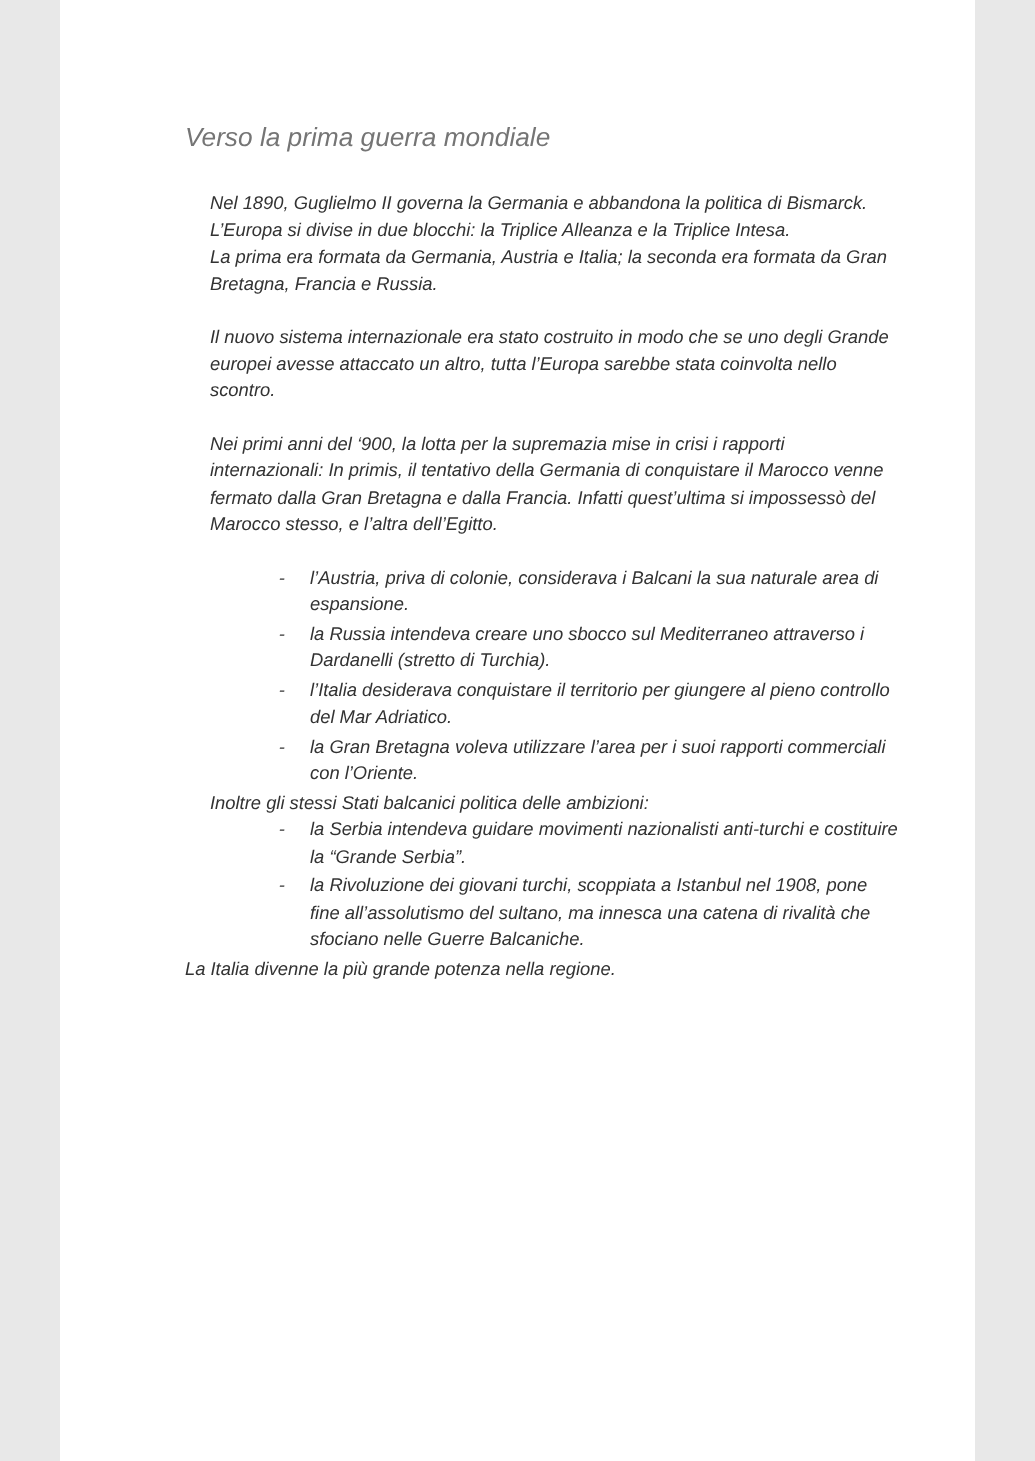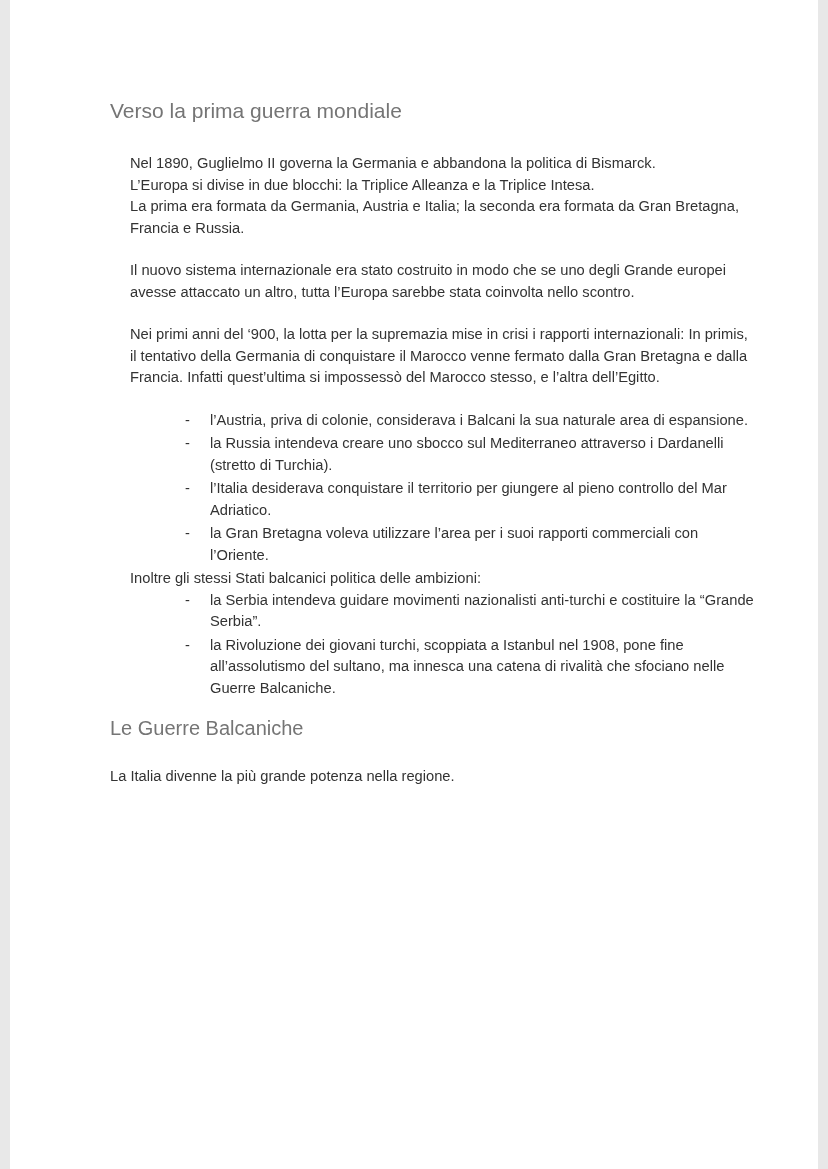--- a/index.html
+++ b/index.html
@@ -3,27 +3,28 @@
 <meta charset="utf-8">
 <style>
   :root{
     --bg:#ffffff;
     --text:#333333;
     --heading:#757575;
   }
   *{box-sizing:border-box;}
   html,body{margin:0;padding:0;background:#e8e8e8;}
   .doc{
-    width:808px;
+    width:732px;
     min-height:1169px;
     margin:0 auto;
     background:var(--bg);
     padding:97px 60px 60px 100px;
     font-family:"Liberation Sans","DejaVu Sans",sans-serif;
     color:var(--text);
+    font-style:italic;
   }
   .h1{
     font-size:21px;
     font-weight:400;
     color:var(--heading);
     margin:0 0 28px 0;
     line-height:28px;
   }
   .h2{
     font-size:20px;
@@ -95,20 +96,19 @@
     <div class="li">
       <span class="dash">-</span>
       <span>la Serbia intendeva guidare movimenti nazionalisti anti-turchi e costituire la “Grande Serbia”.</span>
     </div>
     <div class="li">
       <span class="dash">-</span>
       <span>la Rivoluzione dei giovani turchi, scoppiata a Istanbul nel 1908, pone fine all’assolutismo del sultano, ma innesca una catena di rivalità che sfociano nelle Guerre Balcaniche.</span>
     </div>
   </div>
 
-  <h2 class="h2">Le Guerre Balcaniche</h2>
 
 
 
 
   <p class="body">La Italia divenne la più grande potenza nella regione.</p>
 
 </div>
 
 </body></html>

